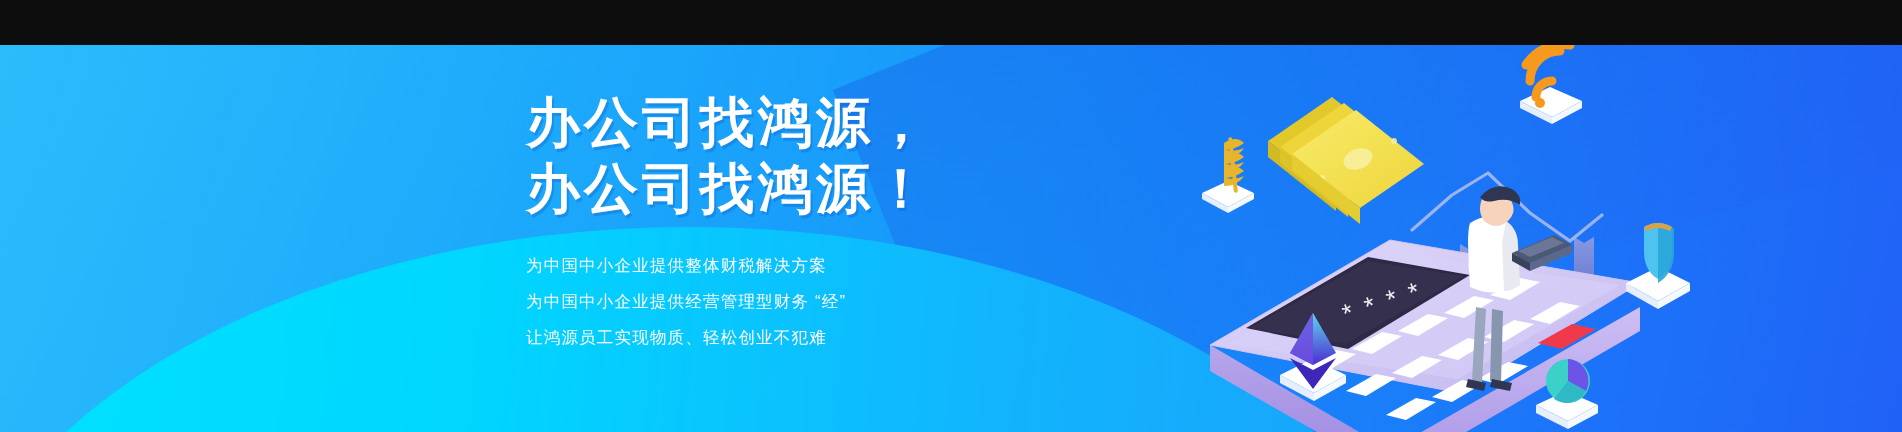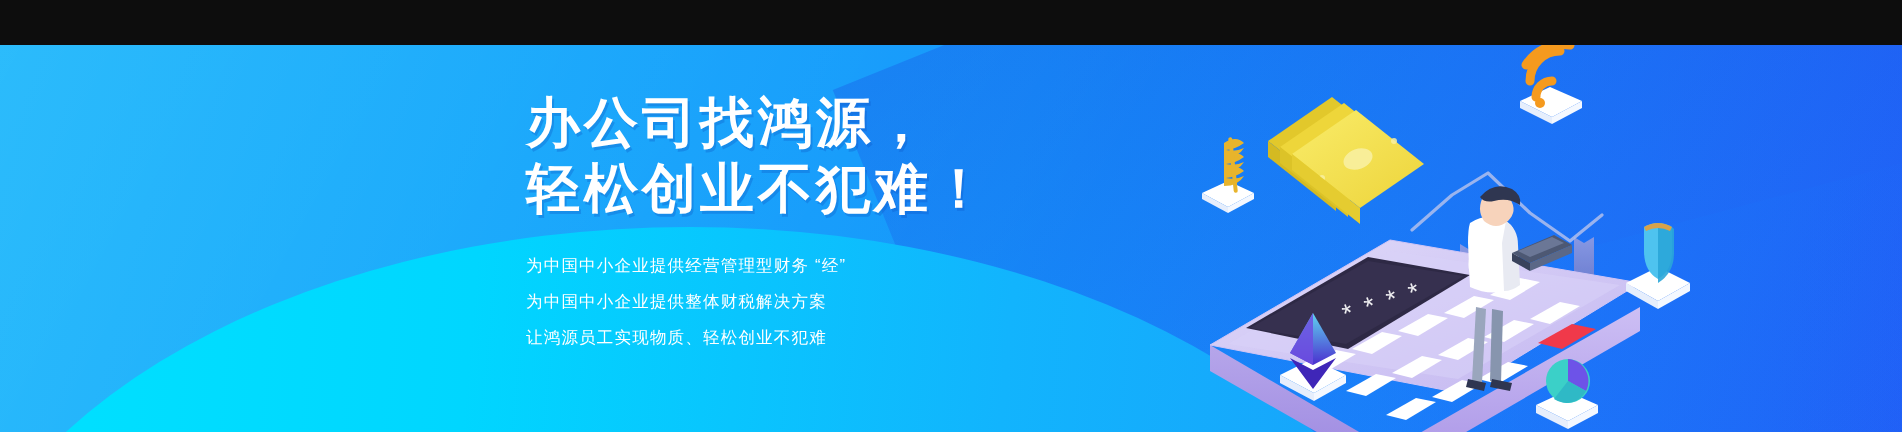--- a/index.html
+++ b/index.html
@@ -89,26 +89,26 @@
 
   <div class="bg-diag-light"></div>
   <div class="bg-diag-dark"></div>
   <div class="bg-wedge"></div>
   <div class="bg-swoosh-cyan"></div>
 
   <div class="copy">
 
     <div class="headline">
       <div class="l1">办公司找鸿源，</div>
-      <div class="l2">轻松创业不犯难！</div>
+      <div class="l2">办公司找鸿源！</div>
     </div>
 
     <div class="sub">
+      <div class="sub-line">为中国中小企业提供整体财税解决方案</div>
       <div class="sub-line">为中国中小企业提供经营管理型财务 “经”</div>
-      <div class="sub-line">为中国中小企业提供整体财税解决方案</div>
       <div class="sub-line">让鸿源员工实现物质、轻松创业不犯难</div>
     </div>
 
   </div>
 
   <div class="art">
     <svg viewBox="0 0 580 432" xmlns="http://www.w3.org/2000/svg">
       <defs>
         <linearGradient id="gCalcTop" x1="0" y1="0" x2="1" y2="1">
           <stop offset="0" stop-color="#e0daf9"></stop>

